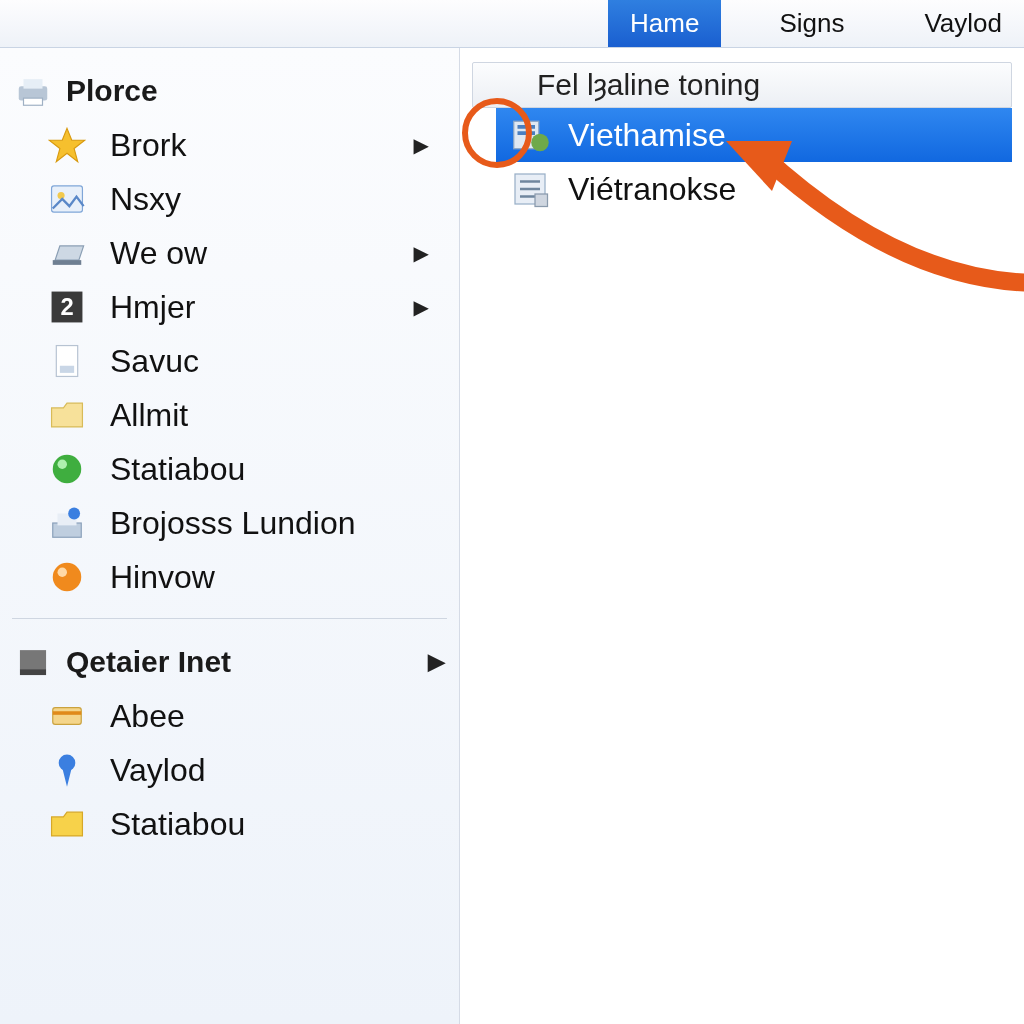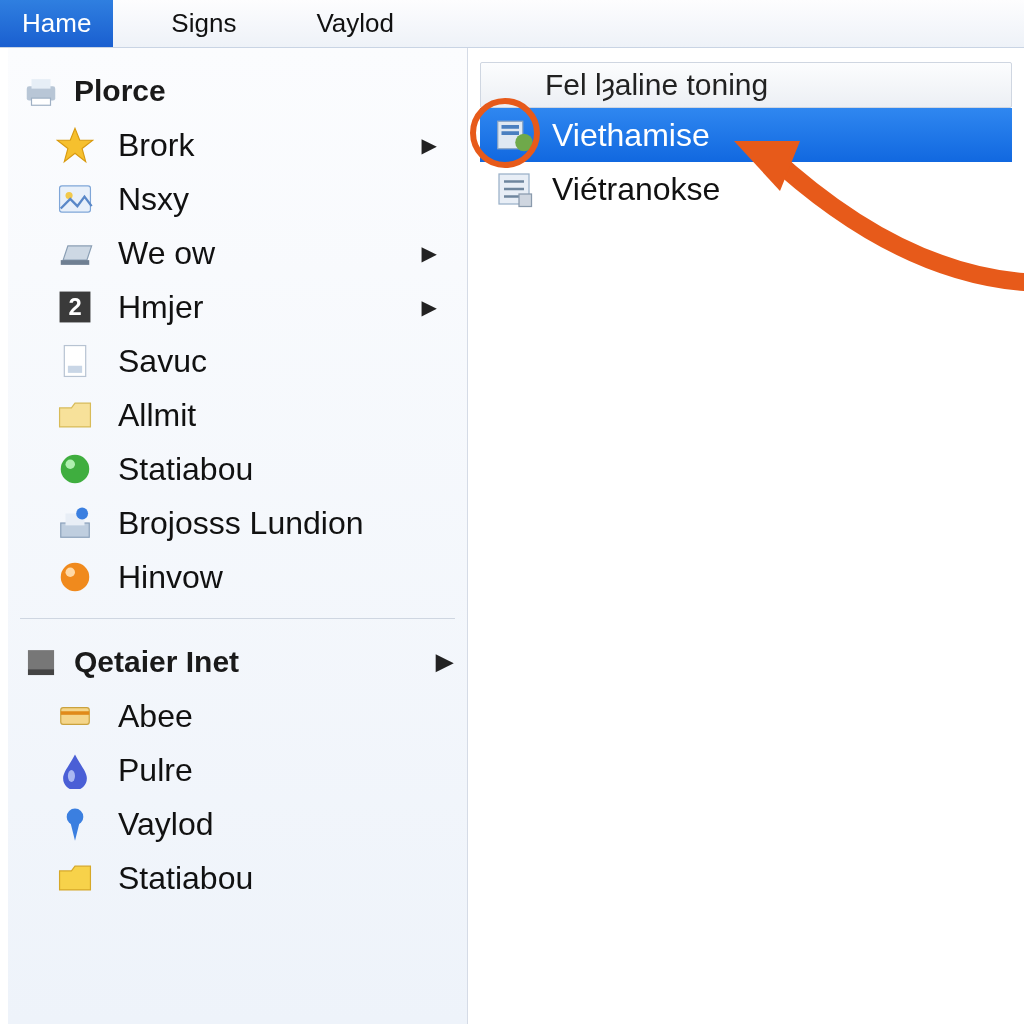--- a/index.html
+++ b/index.html
@@ -13,38 +13,38 @@
   
   .menubar {
     display: flex;
     align-items: stretch;
     height: 48px;
     background: linear-gradient(#fdfdfe, #eef2f8);
     border-bottom: 1px solid #c9d4e4;
     padding-left: 0;
     gap: 36px;
     font-size: 26px;
+    justify-content: flex-end;
   }
   .menubar .item {
     display: flex;
     align-items: center;
     padding: 0 22px;
     color: #111;
     cursor: default;
   }
   .menubar .item.active {
     background: linear-gradient(#2f7fe0, #1a5fd0);
     color: #fff;
   }
 
   
   .main {
     display: flex;
     height: calc(1024px - 48px);
-    padding-left: 8px;
   }
   .sidebar {
     width: 460px;
     background: linear-gradient(#fbfcfe, #eef3fa);
     border-right: 1px solid #d5dbe6;
     padding: 18px 8px 0 8px;
   }
   .content {
     flex: 1;
     position: relative;
@@ -103,20 +103,21 @@
   }
   .row {
     display: flex;
     align-items: center;
     gap: 18px;
     height: 54px;
     padding-left: 14px;
     font-size: 32px;
     color: #111;
     position: relative;
+    margin-left: 24px;
   }
   .row.selected {
     background: linear-gradient(#2f87f0, #1168e0);
     color: #fff;
   }
   .row .iconbox {
     width: 40px;
     height: 40px;
     display: flex;
     align-items: center;
@@ -276,29 +277,20 @@
     </div>
 
     <div class="side-item">
       <span class="ic">
           <svg viewBox="0 0 32 32">
             <rect x="4" y="9" width="24" height="14" rx="2" fill="#f4d58a" stroke="#caa23e"></rect>
             <rect x="4" y="12" width="24" height="3" fill="#e08a1a"></rect>
           </svg>
         </span>
       <span>Abee</span>
-    </div>
-    <div class="side-item">
-      <span class="ic">
-          <svg viewBox="0 0 32 32">
-            <path d="M16 3 C22 14 26 18 26 23 a10 10 0 0 1 -20 0 C6 18 10 14 16 3z" fill="#4a5fd6"></path>
-            <ellipse cx="13" cy="21" rx="3" ry="5" fill="#aab8f2"></ellipse>
-          </svg>
-        </span>
-      <span>Pulre</span>
     </div>
     <div class="side-item">
       <span class="ic">
           <svg viewBox="0 0 32 32">
             <circle cx="16" cy="10" r="7" fill="#3b7fe0"></circle>
             <polygon points="12,14 20,14 16,30" fill="#3b7fe0"></polygon>
           </svg>
         </span>
       <span>Vaylod</span>
     </div>

